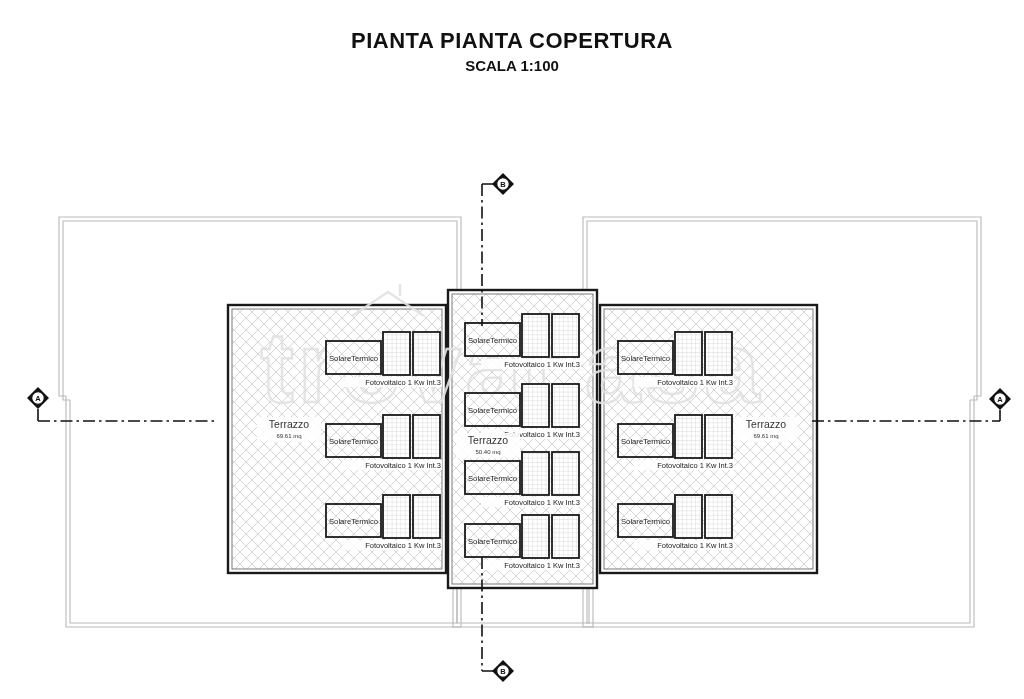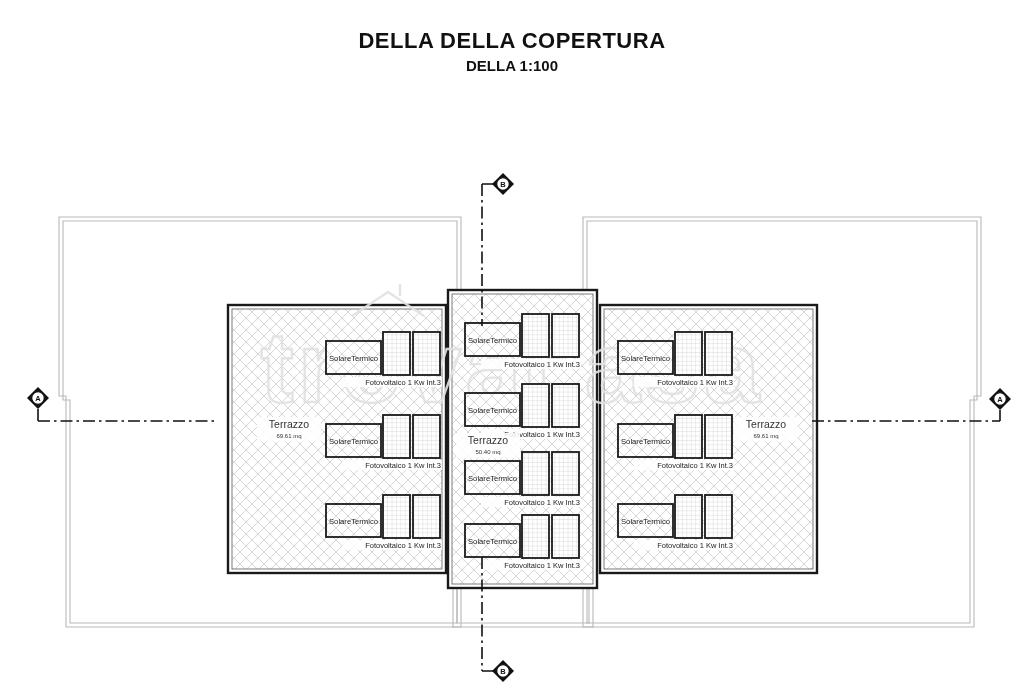--- a/index.html
+++ b/index.html
@@ -8,22 +8,22 @@
   #header{position:absolute;top:28px;left:0;width:100%;text-align:center;color:#111;}
   #title{font-size:22px;font-weight:bold;letter-spacing:0.5px;}
   #subtitle{font-size:15px;font-weight:bold;margin-top:3px;}
   svg text{font-family:"Liberation Sans", sans-serif;}
 </style>
 </head>
 <body>
 
 <div id="stage">
   <div id="header">
-    <div id="title">DELLA DELLA COPERTURA</div>
-    <div id="subtitle">DELLA 1:100</div>
+    <div id="title">PIANTA PIANTA COPERTURA</div>
+    <div id="subtitle">SCALA 1:100</div>
   </div>
   <div id="planwrap"><svg width="1024" height="699" viewBox="0 0 1024 699">
         <defs>
           <pattern id="crosshatch" width="12" height="12" patternUnits="userSpaceOnUse">
             <rect width="12" height="12" fill="#ffffff"></rect>
             <path d="M0,0 L12,12 M12,0 L0,12" stroke="#d6d6d6" stroke-width="1"></path>
           </pattern>
           <pattern id="pvgrid" width="4.4" height="4.4" patternUnits="userSpaceOnUse">
             <rect width="4.4" height="4.4" fill="#ffffff"></rect>
             <path d="M0,0 H4.4 M0,0 V4.4" stroke="#c9c9c9" stroke-width="0.7"></path>

